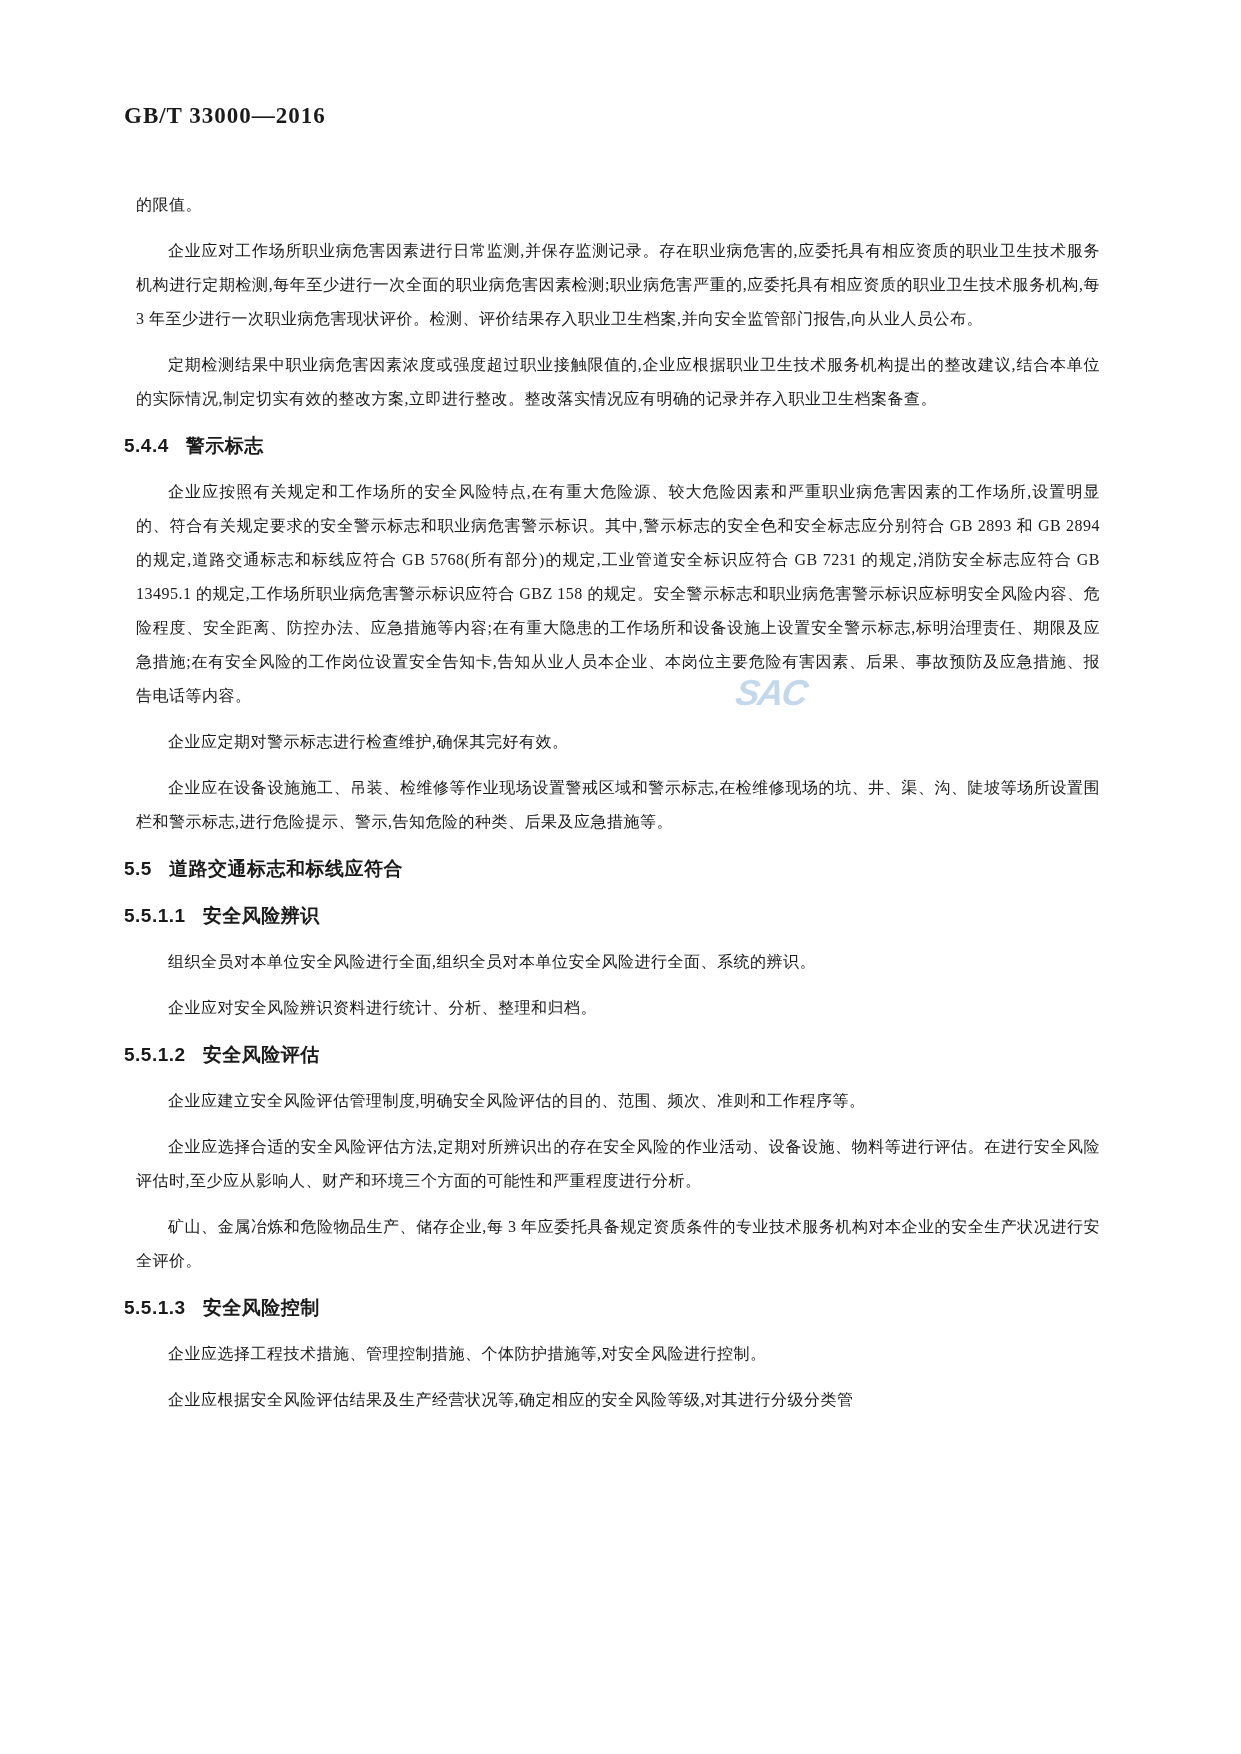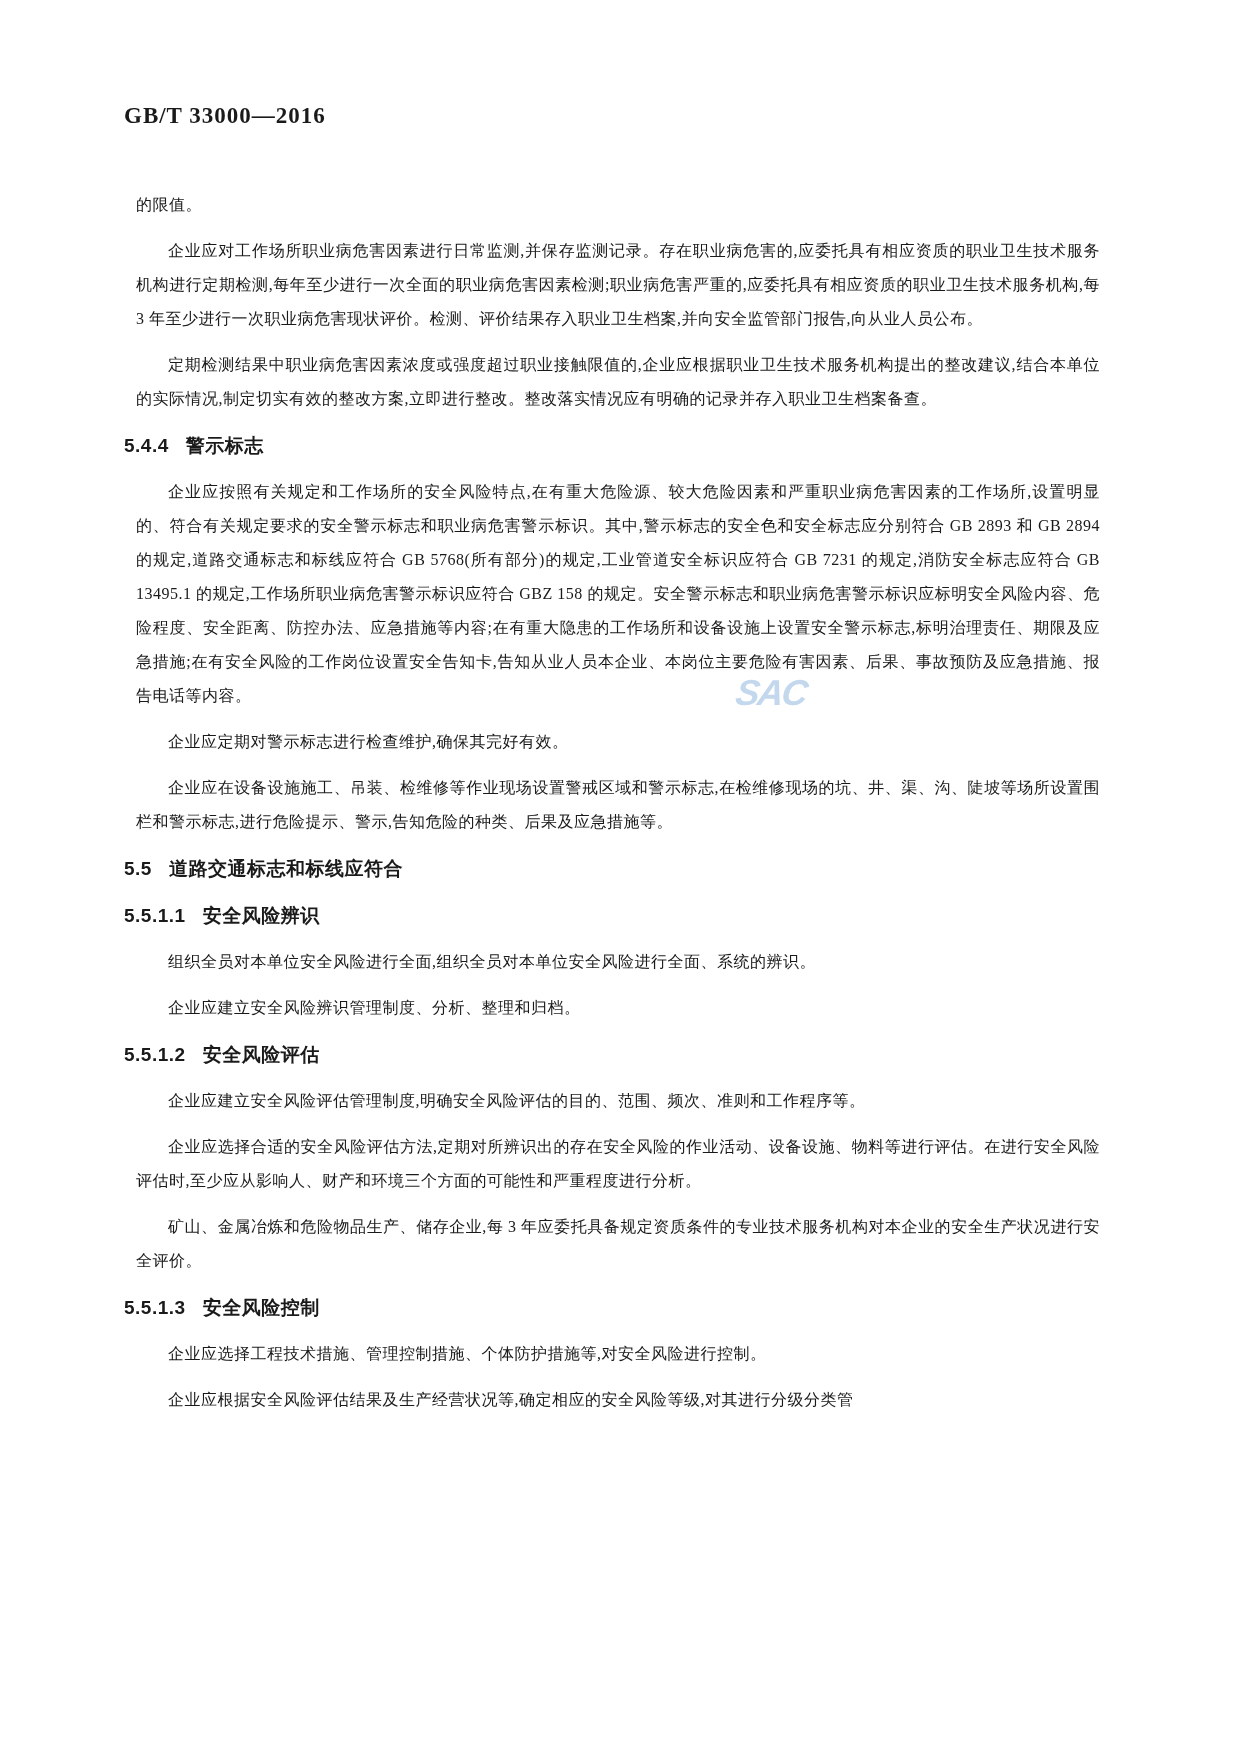--- a/index.html
+++ b/index.html
@@ -78,21 +78,21 @@
     <p class="para">的限值。</p>
       <p class="para indent">企业应对工作场所职业病危害因素进行日常监测,并保存监测记录。存在职业病危害的,应委托具有相应资质的职业卫生技术服务机构进行定期检测,每年至少进行一次全面的职业病危害因素检测;职业病危害严重的,应委托具有相应资质的职业卫生技术服务机构,每 3 年至少进行一次职业病危害现状评价。检测、评价结果存入职业卫生档案,并向安全监管部门报告,向从业人员公布。</p>
       <p class="para indent">定期检测结果中职业病危害因素浓度或强度超过职业接触限值的,企业应根据职业卫生技术服务机构提出的整改建议,结合本单位的实际情况,制定切实有效的整改方案,立即进行整改。整改落实情况应有明确的记录并存入职业卫生档案备查。</p>
       <h2 class="heading"><span class="h-num">5.4.4</span><span class="h-title">警示标志</span></h2>
       <p class="para indent">企业应按照有关规定和工作场所的安全风险特点,在有重大危险源、较大危险因素和严重职业病危害因素的工作场所,设置明显的、符合有关规定要求的安全警示标志和职业病危害警示标识。其中,警示标志的安全色和安全标志应分别符合 GB 2893 和 GB 2894 的规定,道路交通标志和标线应符合 GB 5768(所有部分)的规定,工业管道安全标识应符合 GB 7231 的规定,消防安全标志应符合 GB 13495.1 的规定,工作场所职业病危害警示标识应符合 GBZ 158 的规定。安全警示标志和职业病危害警示标识应标明安全风险内容、危险程度、安全距离、防控办法、应急措施等内容;在有重大隐患的工作场所和设备设施上设置安全警示标志,标明治理责任、期限及应急措施;在有安全风险的工作岗位设置安全告知卡,告知从业人员本企业、本岗位主要危险有害因素、后果、事故预防及应急措施、报告电话等内容。</p>
       <p class="para indent">企业应定期对警示标志进行检查维护,确保其完好有效。</p>
       <p class="para indent">企业应在设备设施施工、吊装、检维修等作业现场设置警戒区域和警示标志,在检维修现场的坑、井、渠、沟、陡坡等场所设置围栏和警示标志,进行危险提示、警示,告知危险的种类、后果及应急措施等。</p>
       <h2 class="heading"><span class="h-num">5.5</span><span class="h-title">道路交通标志和标线应符合</span></h2>
       <h2 class="heading"><span class="h-num">5.5.1.1</span><span class="h-title">安全风险辨识</span></h2>
       <p class="para indent">组织全员对本单位安全风险进行全面,组织全员对本单位安全风险进行全面、系统的辨识。</p>
-      <p class="para indent">企业应建立安全风险辨识管理制度、分析、整理和归档。</p>
+      <p class="para indent">企业应对安全风险辨识资料进行统计、分析、整理和归档。</p>
       <h2 class="heading"><span class="h-num">5.5.1.2</span><span class="h-title">安全风险评估</span></h2>
       <p class="para indent">企业应建立安全风险评估管理制度,明确安全风险评估的目的、范围、频次、准则和工作程序等。</p>
       <p class="para indent">企业应选择合适的安全风险评估方法,定期对所辨识出的存在安全风险的作业活动、设备设施、物料等进行评估。在进行安全风险评估时,至少应从影响人、财产和环境三个方面的可能性和严重程度进行分析。</p>
       <p class="para indent">矿山、金属冶炼和危险物品生产、储存企业,每 3 年应委托具备规定资质条件的专业技术服务机构对本企业的安全生产状况进行安全评价。</p>
       <h2 class="heading"><span class="h-num">5.5.1.3</span><span class="h-title">安全风险控制</span></h2>
       <p class="para indent">企业应选择工程技术措施、管理控制措施、个体防护措施等,对安全风险进行控制。</p>
       <p class="para indent">企业应根据安全风险评估结果及生产经营状况等,确定相应的安全风险等级,对其进行分级分类管</p>
       <div class="page-number">10</div>
   </main>
 </div>

